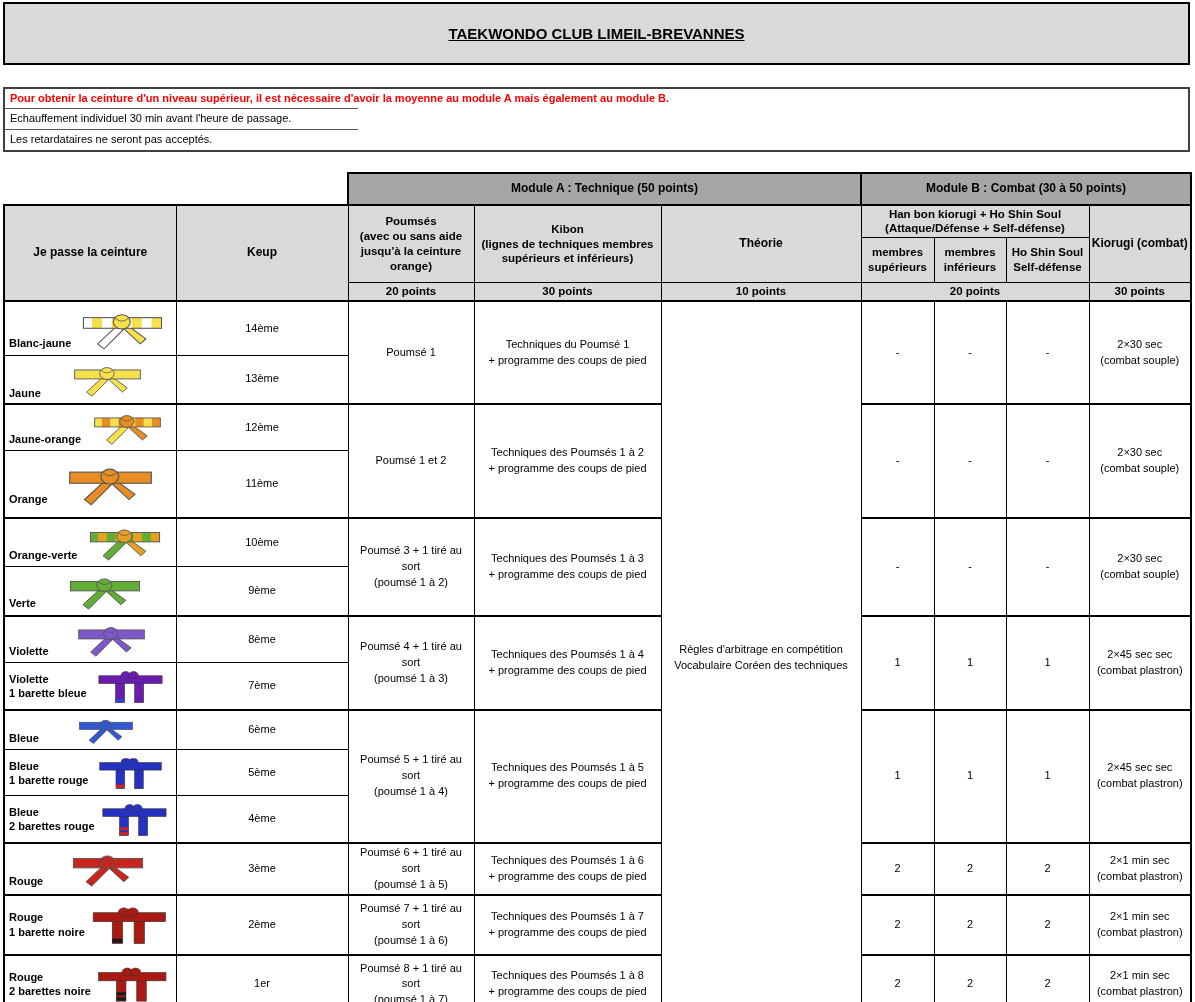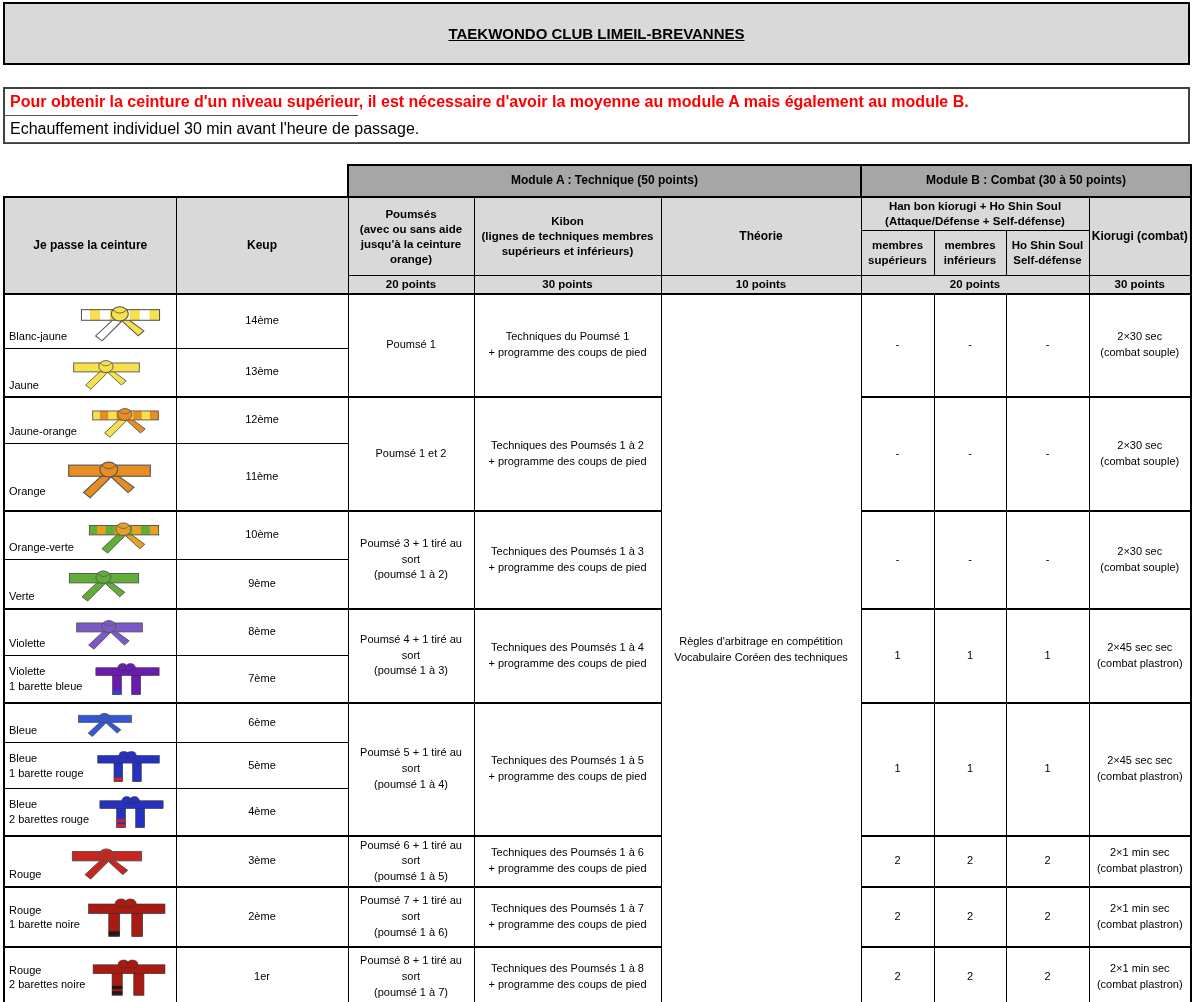--- a/index.html
+++ b/index.html
@@ -5,56 +5,57 @@
   html,body{margin:0;padding:0;background:#fff;}
   body{width:1195px;height:1002px;font-family:"Liberation Sans",sans-serif;color:#000;position:relative;}
 
   .title-box{margin:2px 5px 0 3px;height:59px;background:var(--header-bg,#d9d9d9);
     border:2px solid #000;display:flex;flex-direction:column;justify-content:center;
     align-items:center;gap:5px;}
   .title{font-weight:bold;font-size:15px;text-decoration:underline;}
   .subtitle{font-weight:bold;font-size:15px;}
 
   .info-box{margin:22px 5px 0 3px;border:2px solid #404040;background:#fff;}
-  .info-row{position:relative;font-size:16px;padding:3px 5px 3px 5px;line-height:1.35;}
+  .info-row{position:relative;font-size:11px;padding:3px 5px 3px 5px;line-height:1.35;}
   .info-row.red{color:var(--warning,#ff0000);font-weight:bold;padding-top:2px;padding-bottom:2px;}
   .pline{position:absolute;left:0;bottom:-1px;width:353px;height:1px;background:#595959;}
 
   table{border-collapse:collapse;table-layout:fixed;margin:20px 0 0 3px;}
   td,th{border:1px solid #000;text-align:center;vertical-align:middle;
     white-space:pre-line;padding:1px 2px;font-size:11px;font-weight:normal;
     overflow:hidden;}
   thead th{background:var(--header-bg,#d9d9d9);font-weight:bold;font-size:11.5px;line-height:1.3;}
   thead th.main{font-size:12px;}
   .band{background:var(--band-bg,#a6a6a6);font-size:12px;font-weight:bold;
     border:2px solid #000;padding:0 2px;}
   .spacer{border:none;background:#fff;}
   .gtop{border-top-width:2px;}
   .bl{border-left-width:2px;}
   .br{border-right-width:2px;}
   .bb{border-bottom-width:3px;}
   tbody td{background:#fff;line-height:1.45;}
 
-  .belt-cell{padding:0 2px;}
+  .belt-cell{padding:0 2px;font-weight:bold;}
   .belt-wrap{display:flex;align-items:flex-end;}
   .belt-label{flex:0 0 auto;font-size:11px;text-align:left;line-height:1.3;
     white-space:pre-line;padding:0 0 3px 2px;}
   .belt-label.ml{align-self:center;padding-bottom:0;}
   .belt-wrap svg{align-self:center;margin:0 auto;display:block;}
 </style>
 </head>
 <body>
 
 <div class="title-box">
   <div class="title">TAEKWONDO CLUB LIMEIL-BREVANNES</div>
 </div>
 
 <div class="info-box">
   <div class="info-row red"><span>Pour obtenir la ceinture d'un niveau supérieur, il est nécessaire d'avoir la moyenne au module A mais également au module B.</span><div class="pline"></div></div>
   <div class="info-row"><span>Echauffement individuel 30 min avant l'heure de passage.</span><div class="pline"></div></div>
+  <div class="info-row"><span>Les retardataires ne seront pas acceptés.</span></div>
 </div>
 
 <table id="grade-table">
     <colgroup>
       <col style="width:172px">
       <col style="width:172px">
       <col style="width:126px">
       <col style="width:187px">
       <col style="width:200px">
       <col style="width:73px">

